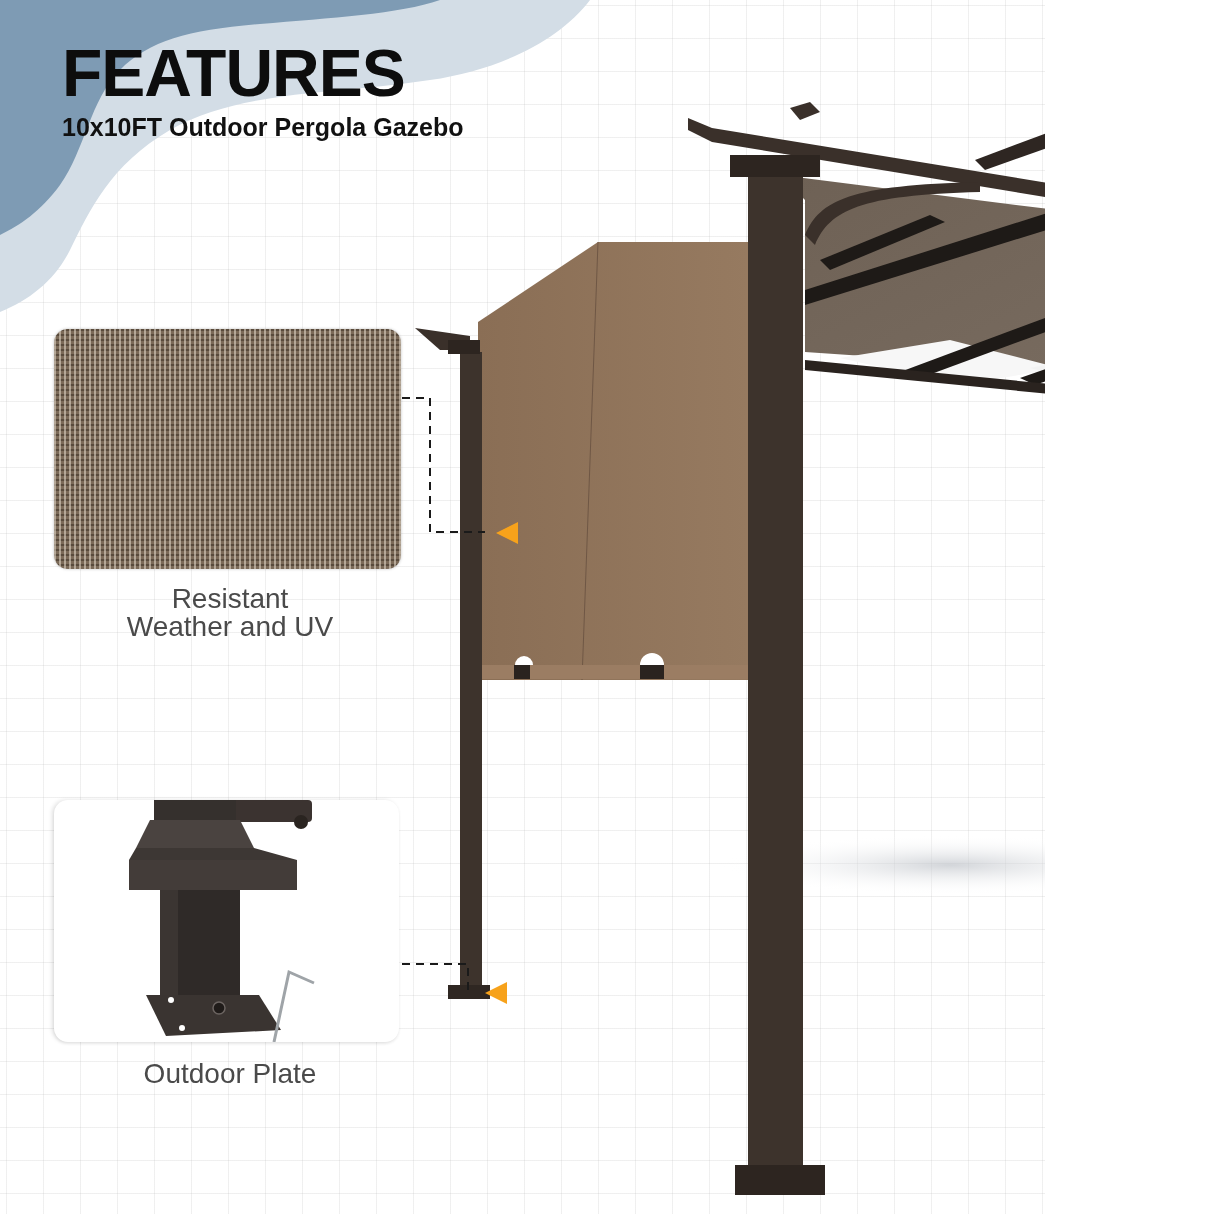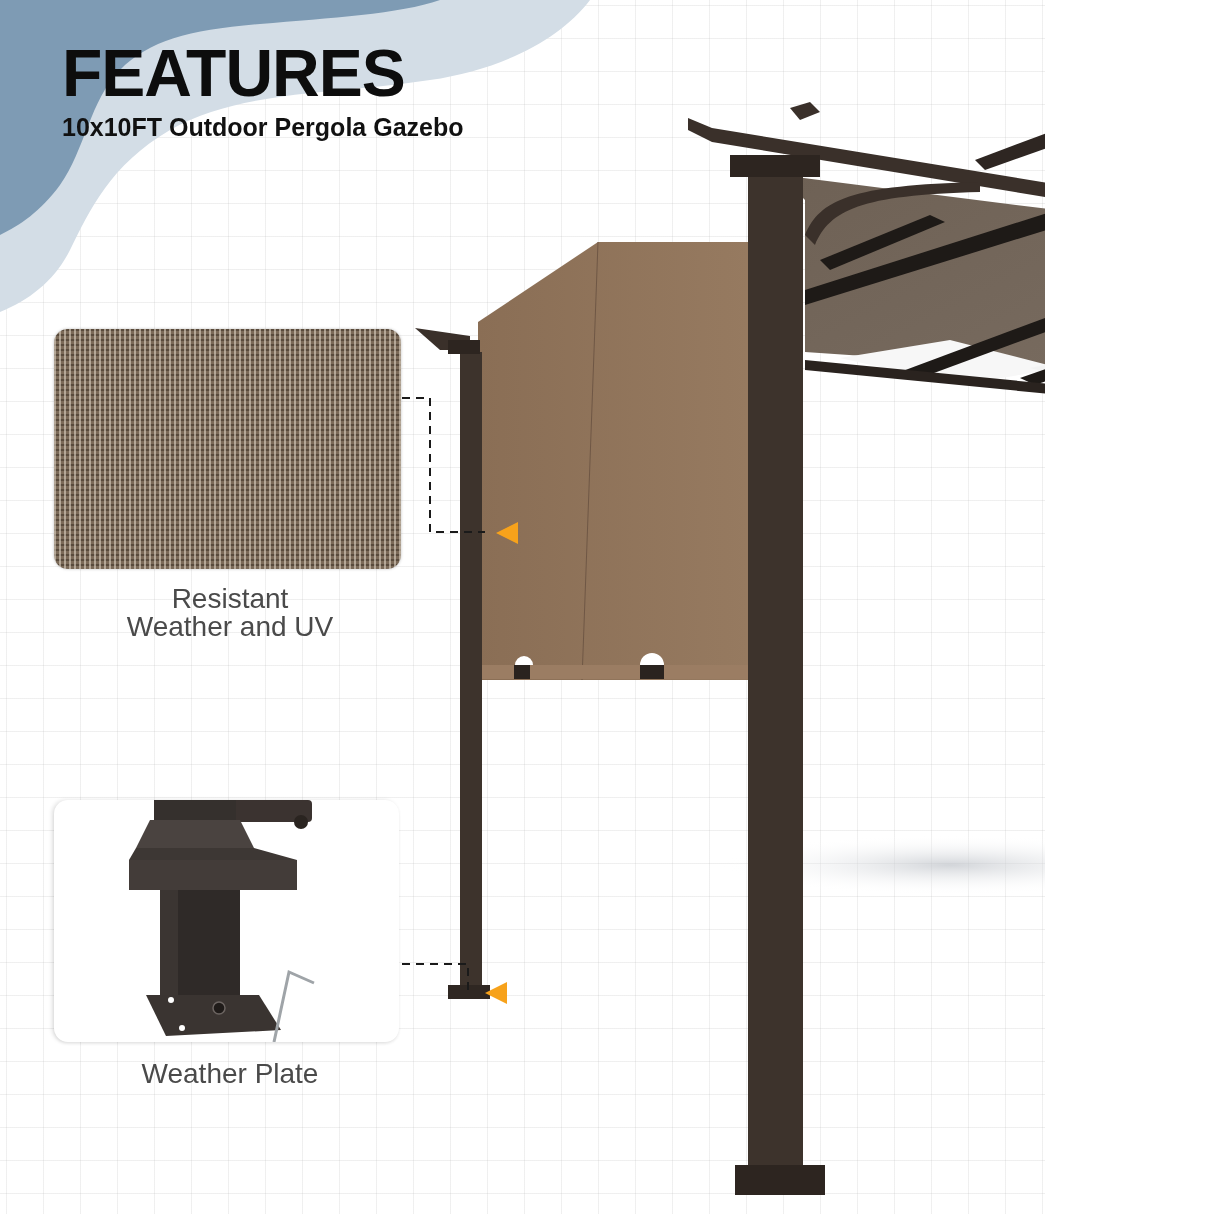--- a/index.html
+++ b/index.html
@@ -140,16 +140,16 @@
 
       <polygon points="92,195 205,195 227,230 112,236" fill="#3a3431"></polygon>
       <circle cx="117" cy="200" r="3" fill="#ffffff"></circle>
       <circle cx="128" cy="228" r="3" fill="#ffffff"></circle>
       <circle cx="165" cy="208" r="6" fill="#1f1b19" stroke="#6b6461" stroke-width="1.5"></circle>
 
       <polyline points="220,242 235,172 260,183" fill="none" stroke="#9fa4a8" stroke-width="3"></polyline>
     </svg>
   </div>
   <div class="caption cap2">
-    <div>Weather Plate</div>
+    <div>Outdoor Plate</div>
   </div>
 
 </div>
 
 </body></html>

